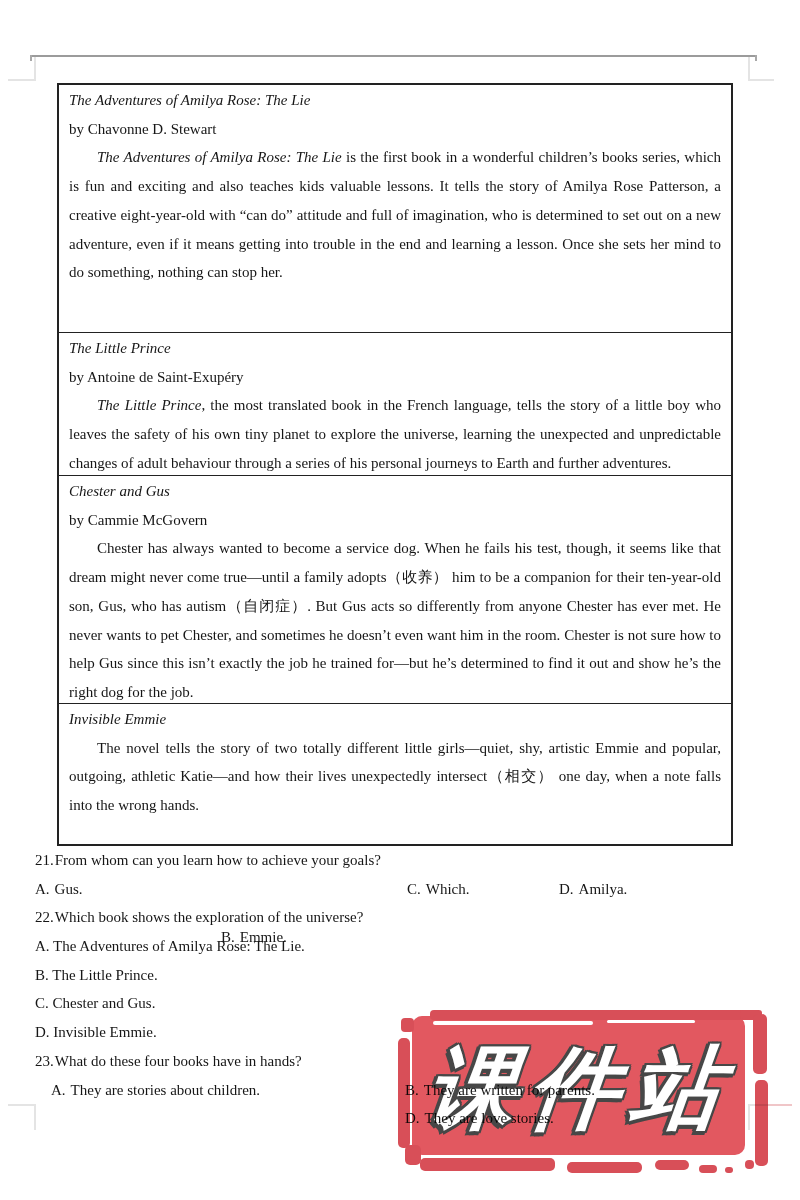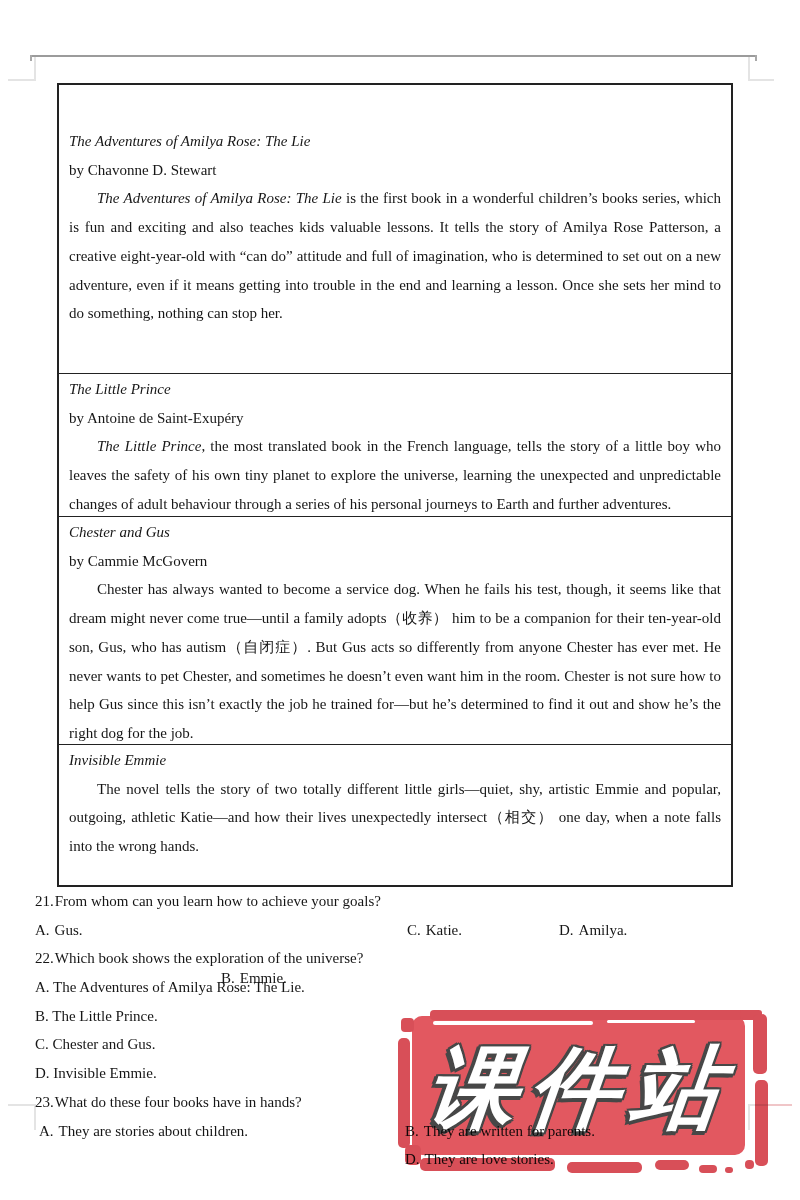--- a/index.html
+++ b/index.html
@@ -50,21 +50,21 @@
 <div class="mark" style="left:8px;top:1104px;width:28px;height:2px;"></div>
 <div class="mark" style="left:34px;top:1104px;width:2px;height:26px;"></div>
 <div class="mark" style="left:748px;top:1104px;width:42px;height:2px;"></div>
 <div class="mark" style="left:748px;top:1104px;width:2px;height:26px;"></div>
 <div class="smudge"></div>
 
 <div class="content">
 
   <div class="books-table">
 
-    <div class="cell sep" style="height:248px;margin-top:41px;">
+    <div class="cell sep" style="height:248px;">
       <div class="book-title">The Adventures of Amilya Rose: The Lie</div>
       <div class="book-author">by Chavonne D. Stewart</div>
       <p class="book-desc"><i>The Adventures of Amilya Rose: The Lie</i><span> is the first book in a wonderful children’s books series, which is fun and exciting and also teaches kids valuable lessons. It tells the story of Amilya Rose Patterson, a creative eight-year-old with “can do” attitude and full of imagination, who is determined to set out on a new adventure, even if it means getting into trouble in the end and learning a lesson. Once she sets her mind to do something, nothing can stop her.</span></p>
     </div>
 
     <div class="cell sep" style="height:143px;">
       <div class="book-title">The Little Prince</div>
       <div class="book-author">by Antoine de Saint-Exupéry</div>
       <p class="book-desc"><i>The Little Prince</i><span>, the most translated book in the French language, tells the story of a little boy who leaves the safety of his own tiny planet to explore the universe, learning the unexpected and unpredictable changes of adult behaviour through a series of his personal journeys to Earth and further adventures.</span></p>
     </div>
@@ -81,21 +81,21 @@
     </div>
 
   </div>
 
   <div class="q-line">
     <span class="qnum">21.</span><span>From whom can you learn how to achieve your goals?</span>
   </div>
   <div class="q-line">
     <span class="opt" style="left:0;text-align:center;"><span class="lbl">A.</span><span>Gus.</span></span>
     <span class="opt" style="left:186px;margin-top:48px;"><span class="lbl">B.</span><span>Emmie.</span></span>
-    <span class="opt" style="left:372px;"><span class="lbl">C.</span><span>Katie.</span></span>
+    <span class="opt" style="left:372px;"><span class="lbl">C.</span><span>Which.</span></span>
     <span class="opt" style="left:524px;"><span class="lbl">D.</span><span>Amilya.</span></span>
   </div>
 
   <div class="q-line">
     <span class="qnum">22.</span><span>Which book shows the exploration of the universe?</span>
   </div>
   <div class="q-line">
     <span class="lbl">A.</span> <span class="it">The Adventures of Amilya Rose: The Lie.</span>
   </div>
   <div class="q-line">
@@ -105,21 +105,21 @@
     <span class="lbl">C.</span> <span class="it">Chester and Gus.</span>
   </div>
   <div class="q-line">
     <span class="lbl">D.</span> <span class="it">Invisible Emmie.</span>
   </div>
 
   <div class="q-line">
     <span class="qnum">23.</span><span>What do these four books have in hands?</span>
   </div>
   <div class="q-line">
-    <span class="opt" style="left:4px;"><span class="lbl">A.</span><span>They are stories about children.</span></span>
+    <span class="opt" style="left:16px;"><span class="lbl">A.</span><span>They are stories about children.</span></span>
     <span class="opt" style="left:370px;"><span class="lbl">B.</span><span>They are written for parents.</span></span>
   </div>
   <div class="q-line">
     <span class="opt" style="left:370px;"><span class="lbl">D.</span><span>They are love stories.</span></span>
   </div>
 
 </div>
 
 <div class="stamp">
   <svg width="400" height="172" viewBox="0 0 400 172">

